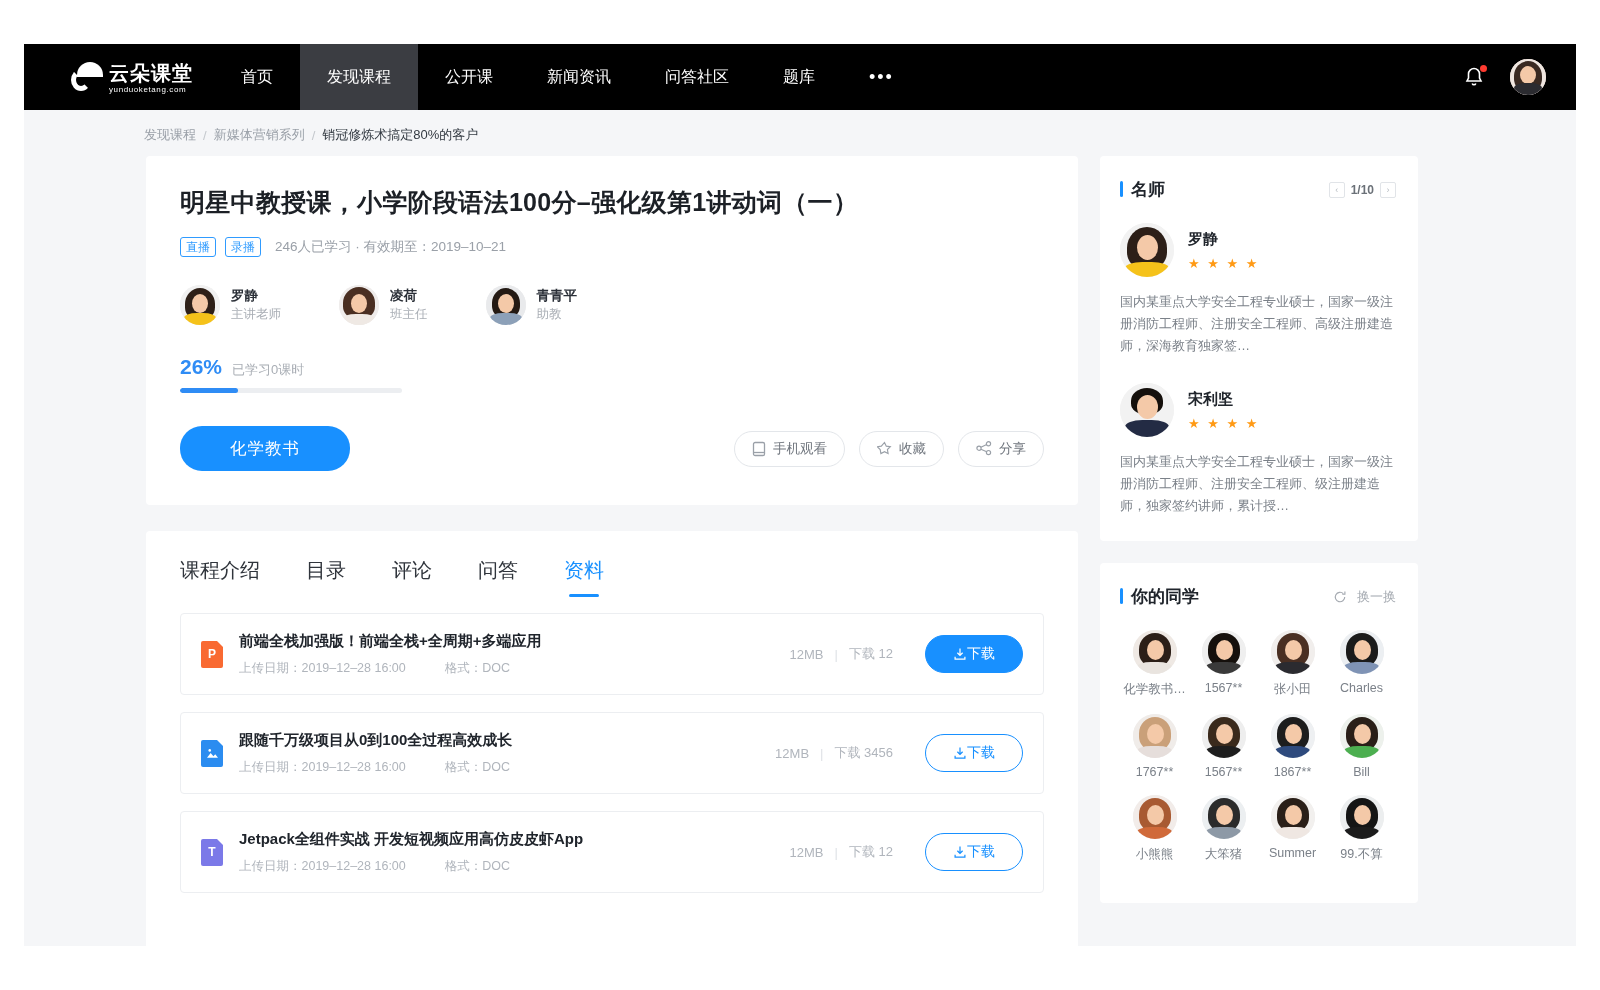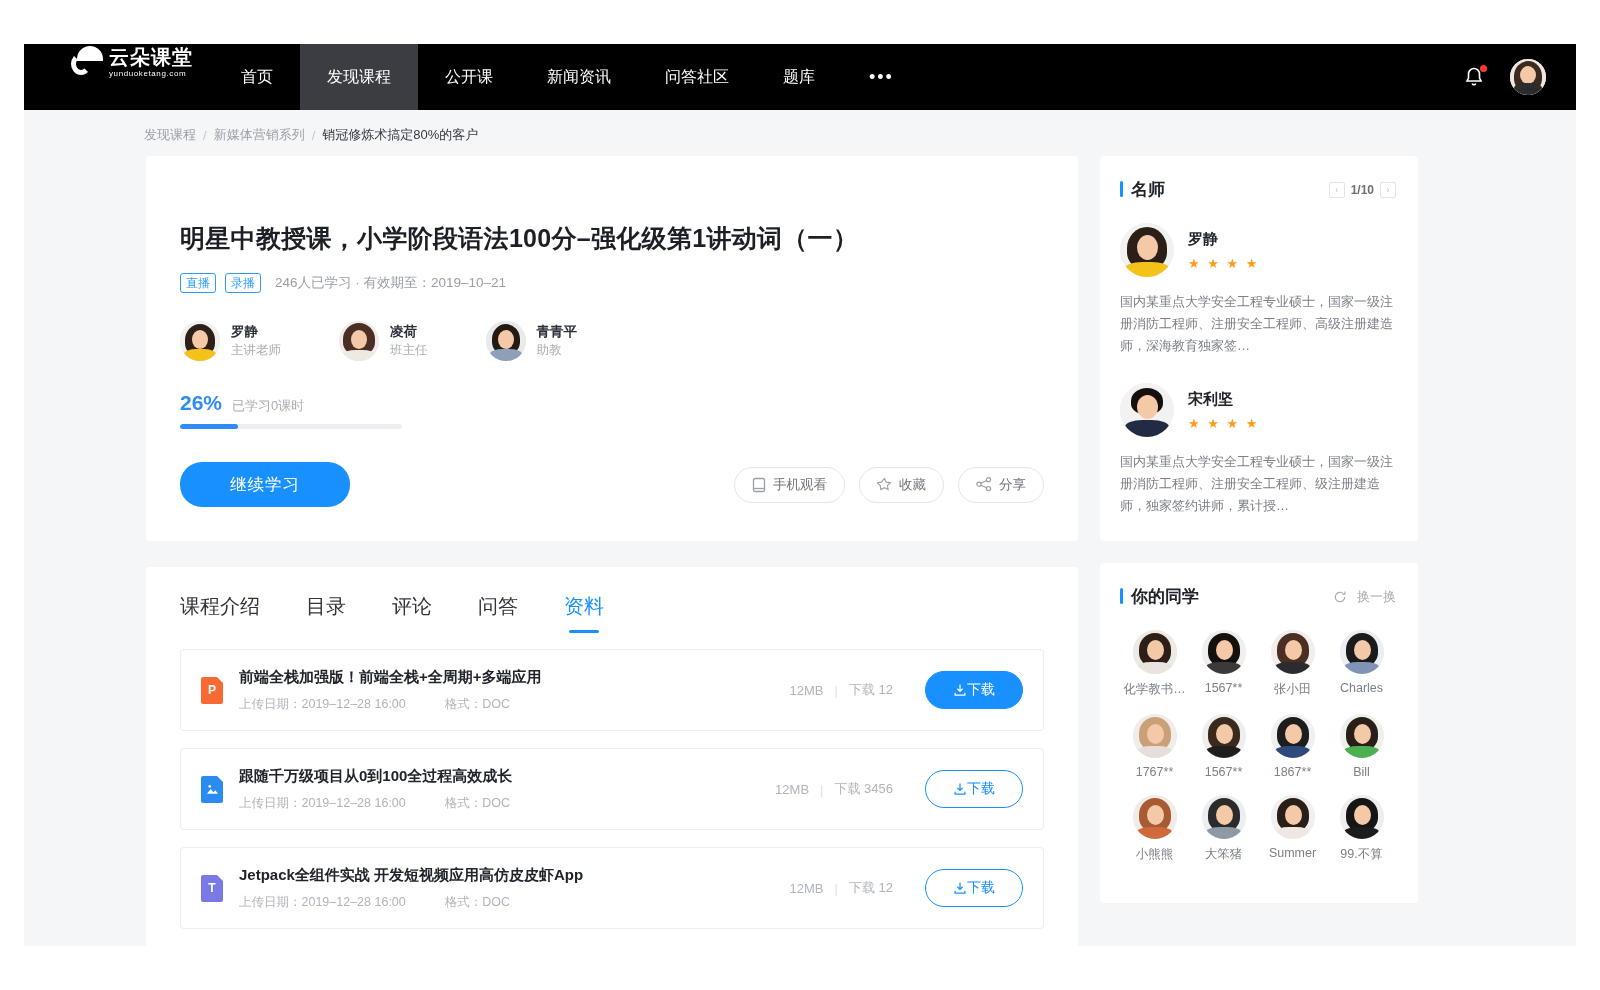--- a/index.html
+++ b/index.html
@@ -16,21 +16,21 @@
     overflow: hidden;
   }
 
   
   .topnav {
     height: 66px; background: #000000;
     display: flex; align-items: stretch;
     position: relative;
   }
   .logo {
-    width: 190px; display: flex; align-items: flex-start;
+    width: 190px; display: flex; align-items: center;
     justify-content: center; padding-left: 26px;
   }
   .logo-wrap { display: flex; align-items: flex-end; gap: 4px; }
   .logo-cloud { position: relative; width: 34px; height: 34px; }
   .logo-cloud .c1 {
     position: absolute; left: 6px; top: 2px; width: 26px; height: 15px;
     background: #fff; border-radius: 13px 13px 0 0;
   }
   .logo-cloud .c2 {
     position: absolute; left: 0px; top: 9px; width: 20px; height: 22px;
@@ -77,21 +77,21 @@
   .cols { display: flex; gap: 22px; padding: 0 132px 0 122px; align-items: flex-start; }
   .left { width: 932px; }
   .right { width: 318px; }
 
   .card { background: #fff; border-radius: 4px; }
 
   
   .course-card { padding: 30px 34px 34px 34px; margin-bottom: 26px; }
   .course-title {
     font-size: 25px; font-weight: bold; color: #1c2026;
-    letter-spacing: .3px; margin-bottom: 18px; margin-top: 36px;
+    letter-spacing: .3px; margin-bottom: 18px;
   }
   .meta-row { display: flex; align-items: center; gap: 9px; margin-bottom: 28px; }
   .tag {
     border: 1px solid #2f9bff; color: #2f9bff; font-size: 12px;
     border-radius: 3px; padding: 1px 5px; line-height: 16px;
   }
   .meta-text { color: #9aa0a8; font-size: 13.5px; margin-left: 5px; }
 
   .teachers { display: flex; gap: 58px; margin-bottom: 30px; }
   .teacher { display: flex; align-items: center; gap: 11px; }
@@ -328,21 +328,21 @@
 
         <div class="progress-row">
           <span class="pct">26%</span>
           <span class="lessons">已学习0课时</span>
         </div>
         <div class="track">
           <div class="fill" id="progress-fill" style="width: 26%;"></div>
         </div>
 
         <div class="action-row">
-          <button class="btn-primary">继续学习</button>
+          <button class="btn-primary">化学教书</button>
           <div class="pill-group">
             <div class="pill">
               <svg width="14" height="16" viewBox="0 0 14 16" fill="none" stroke="#9aa0a8" stroke-width="1.3">
                 <rect x="1.5" y="1.5" width="11" height="13" rx="1.6"></rect>
                   <path d="M1.5 11.5h11"></path>
               </svg>
               <span>手机观看</span>
             </div>
             <div class="pill">
               <svg width="15" height="15" viewBox="0 0 16 16" fill="none" stroke="#9aa0a8" stroke-width="1.2">

